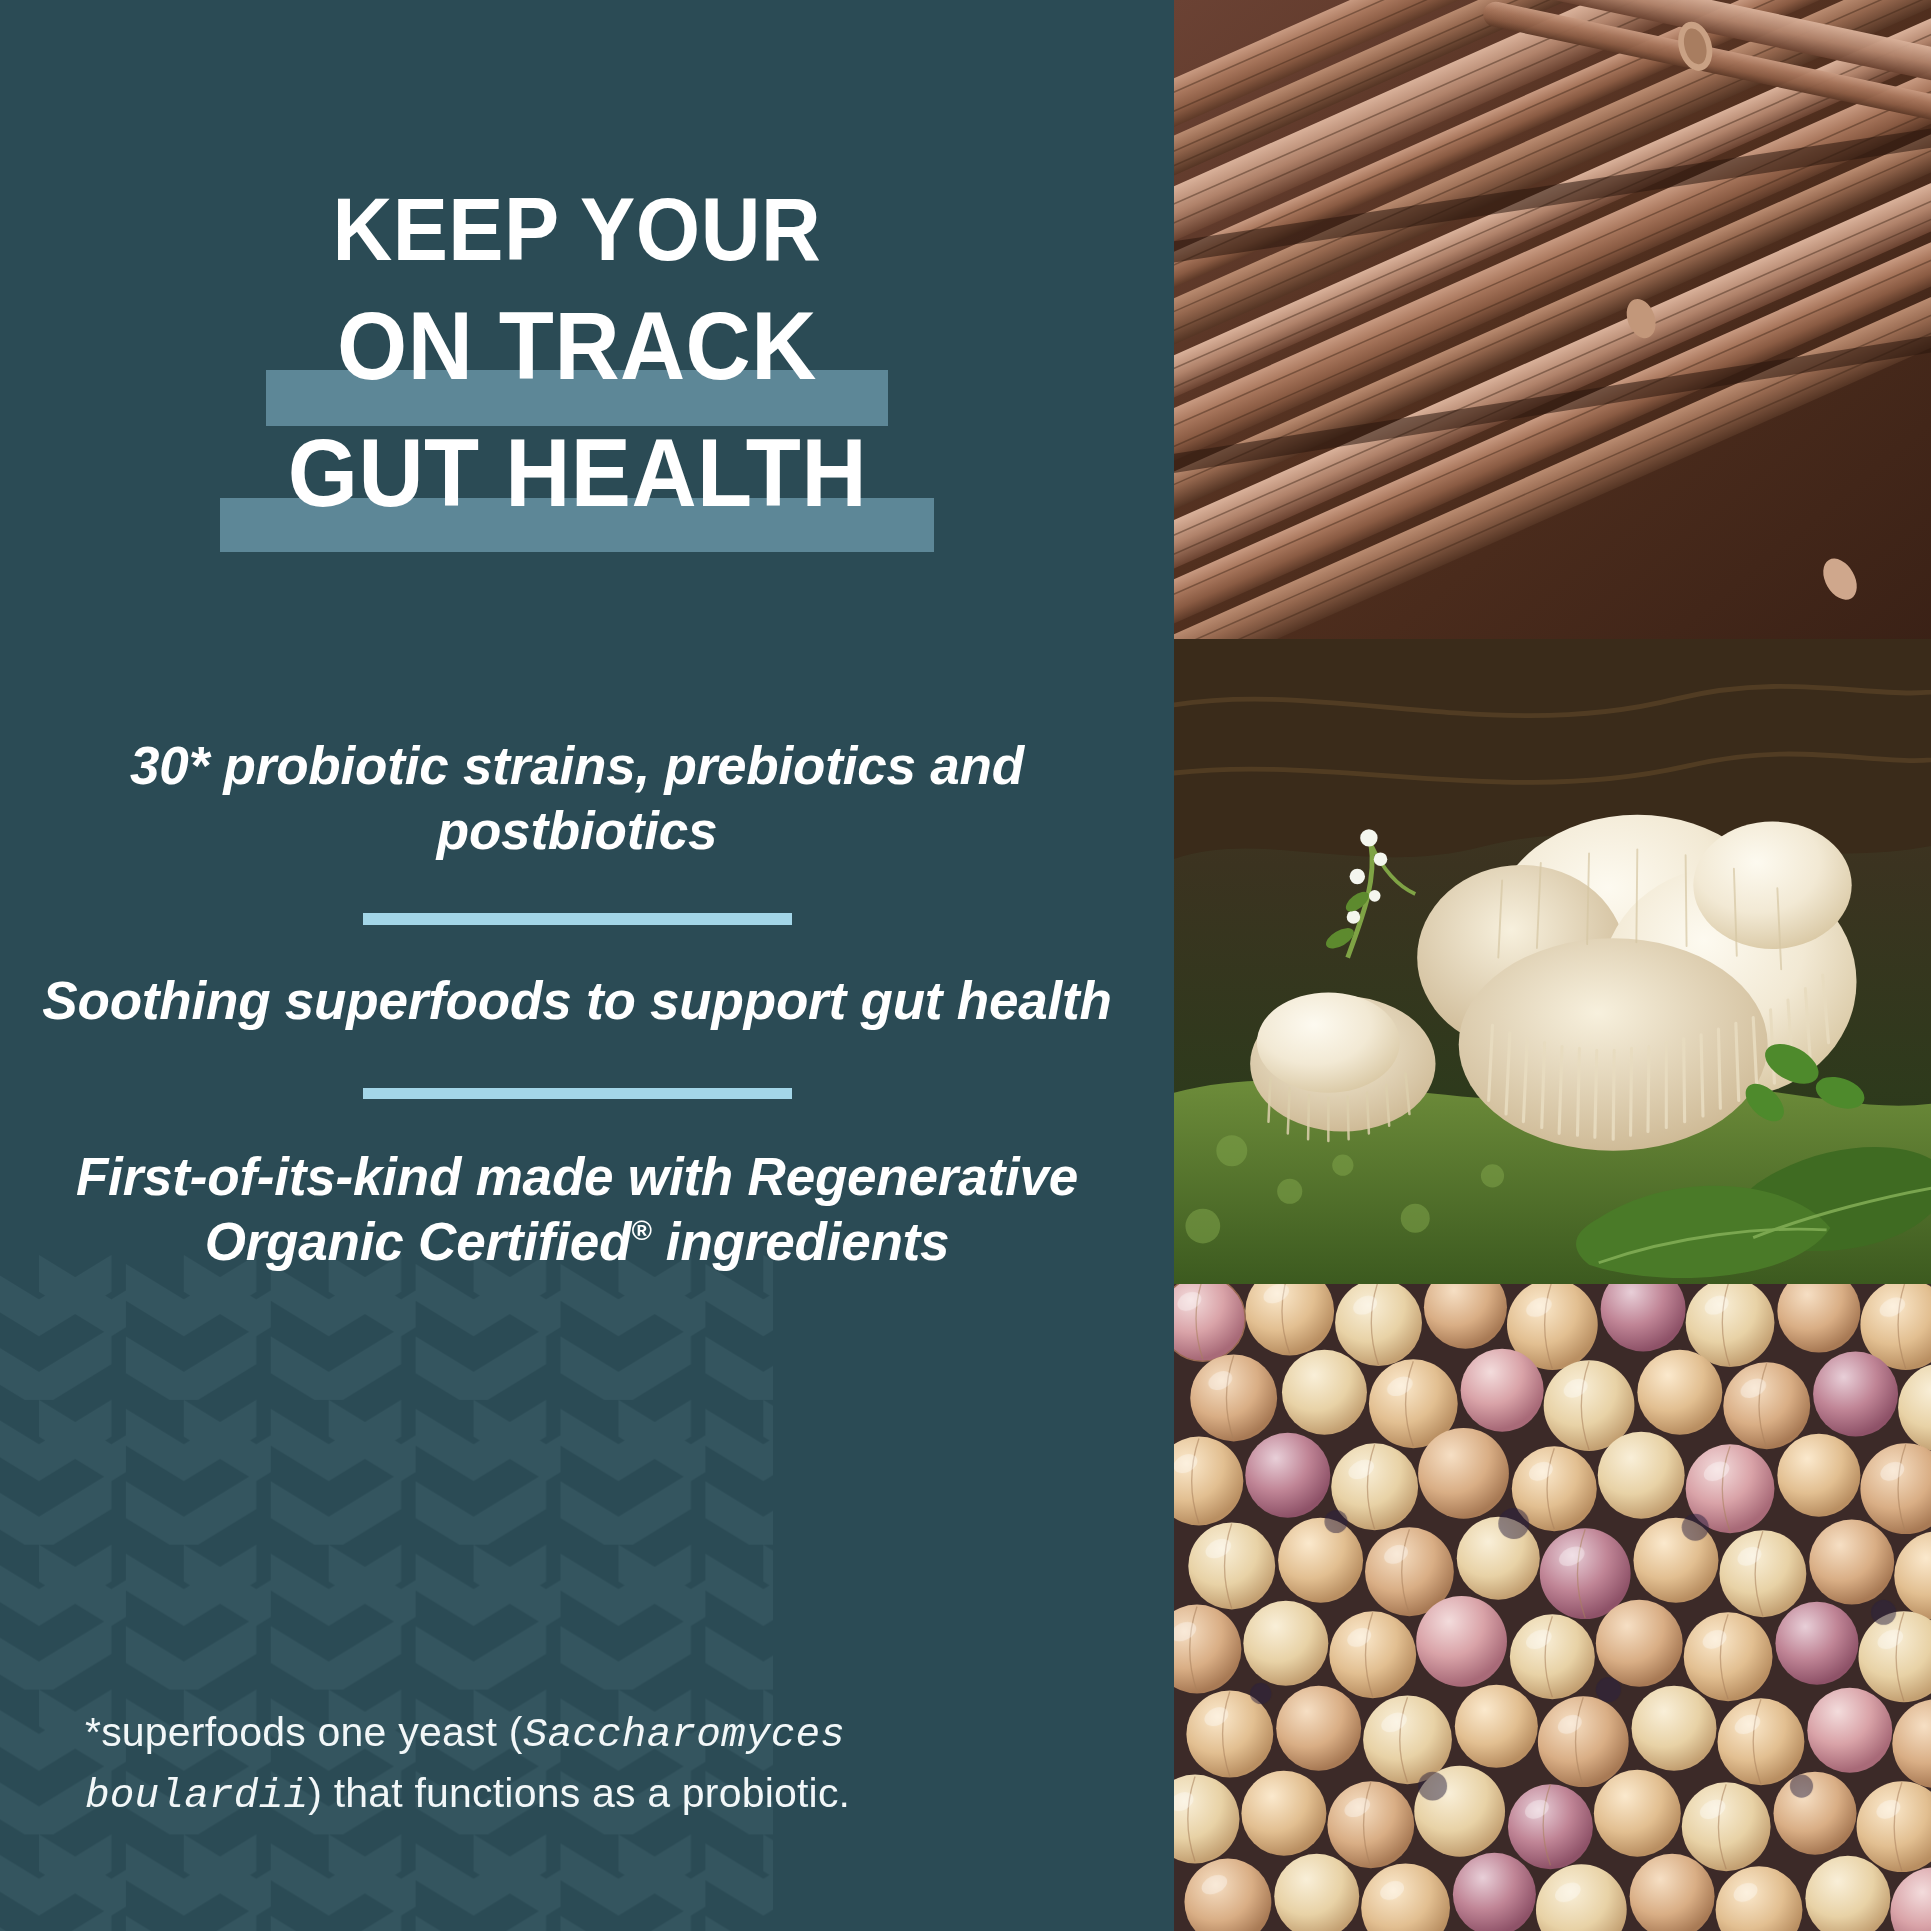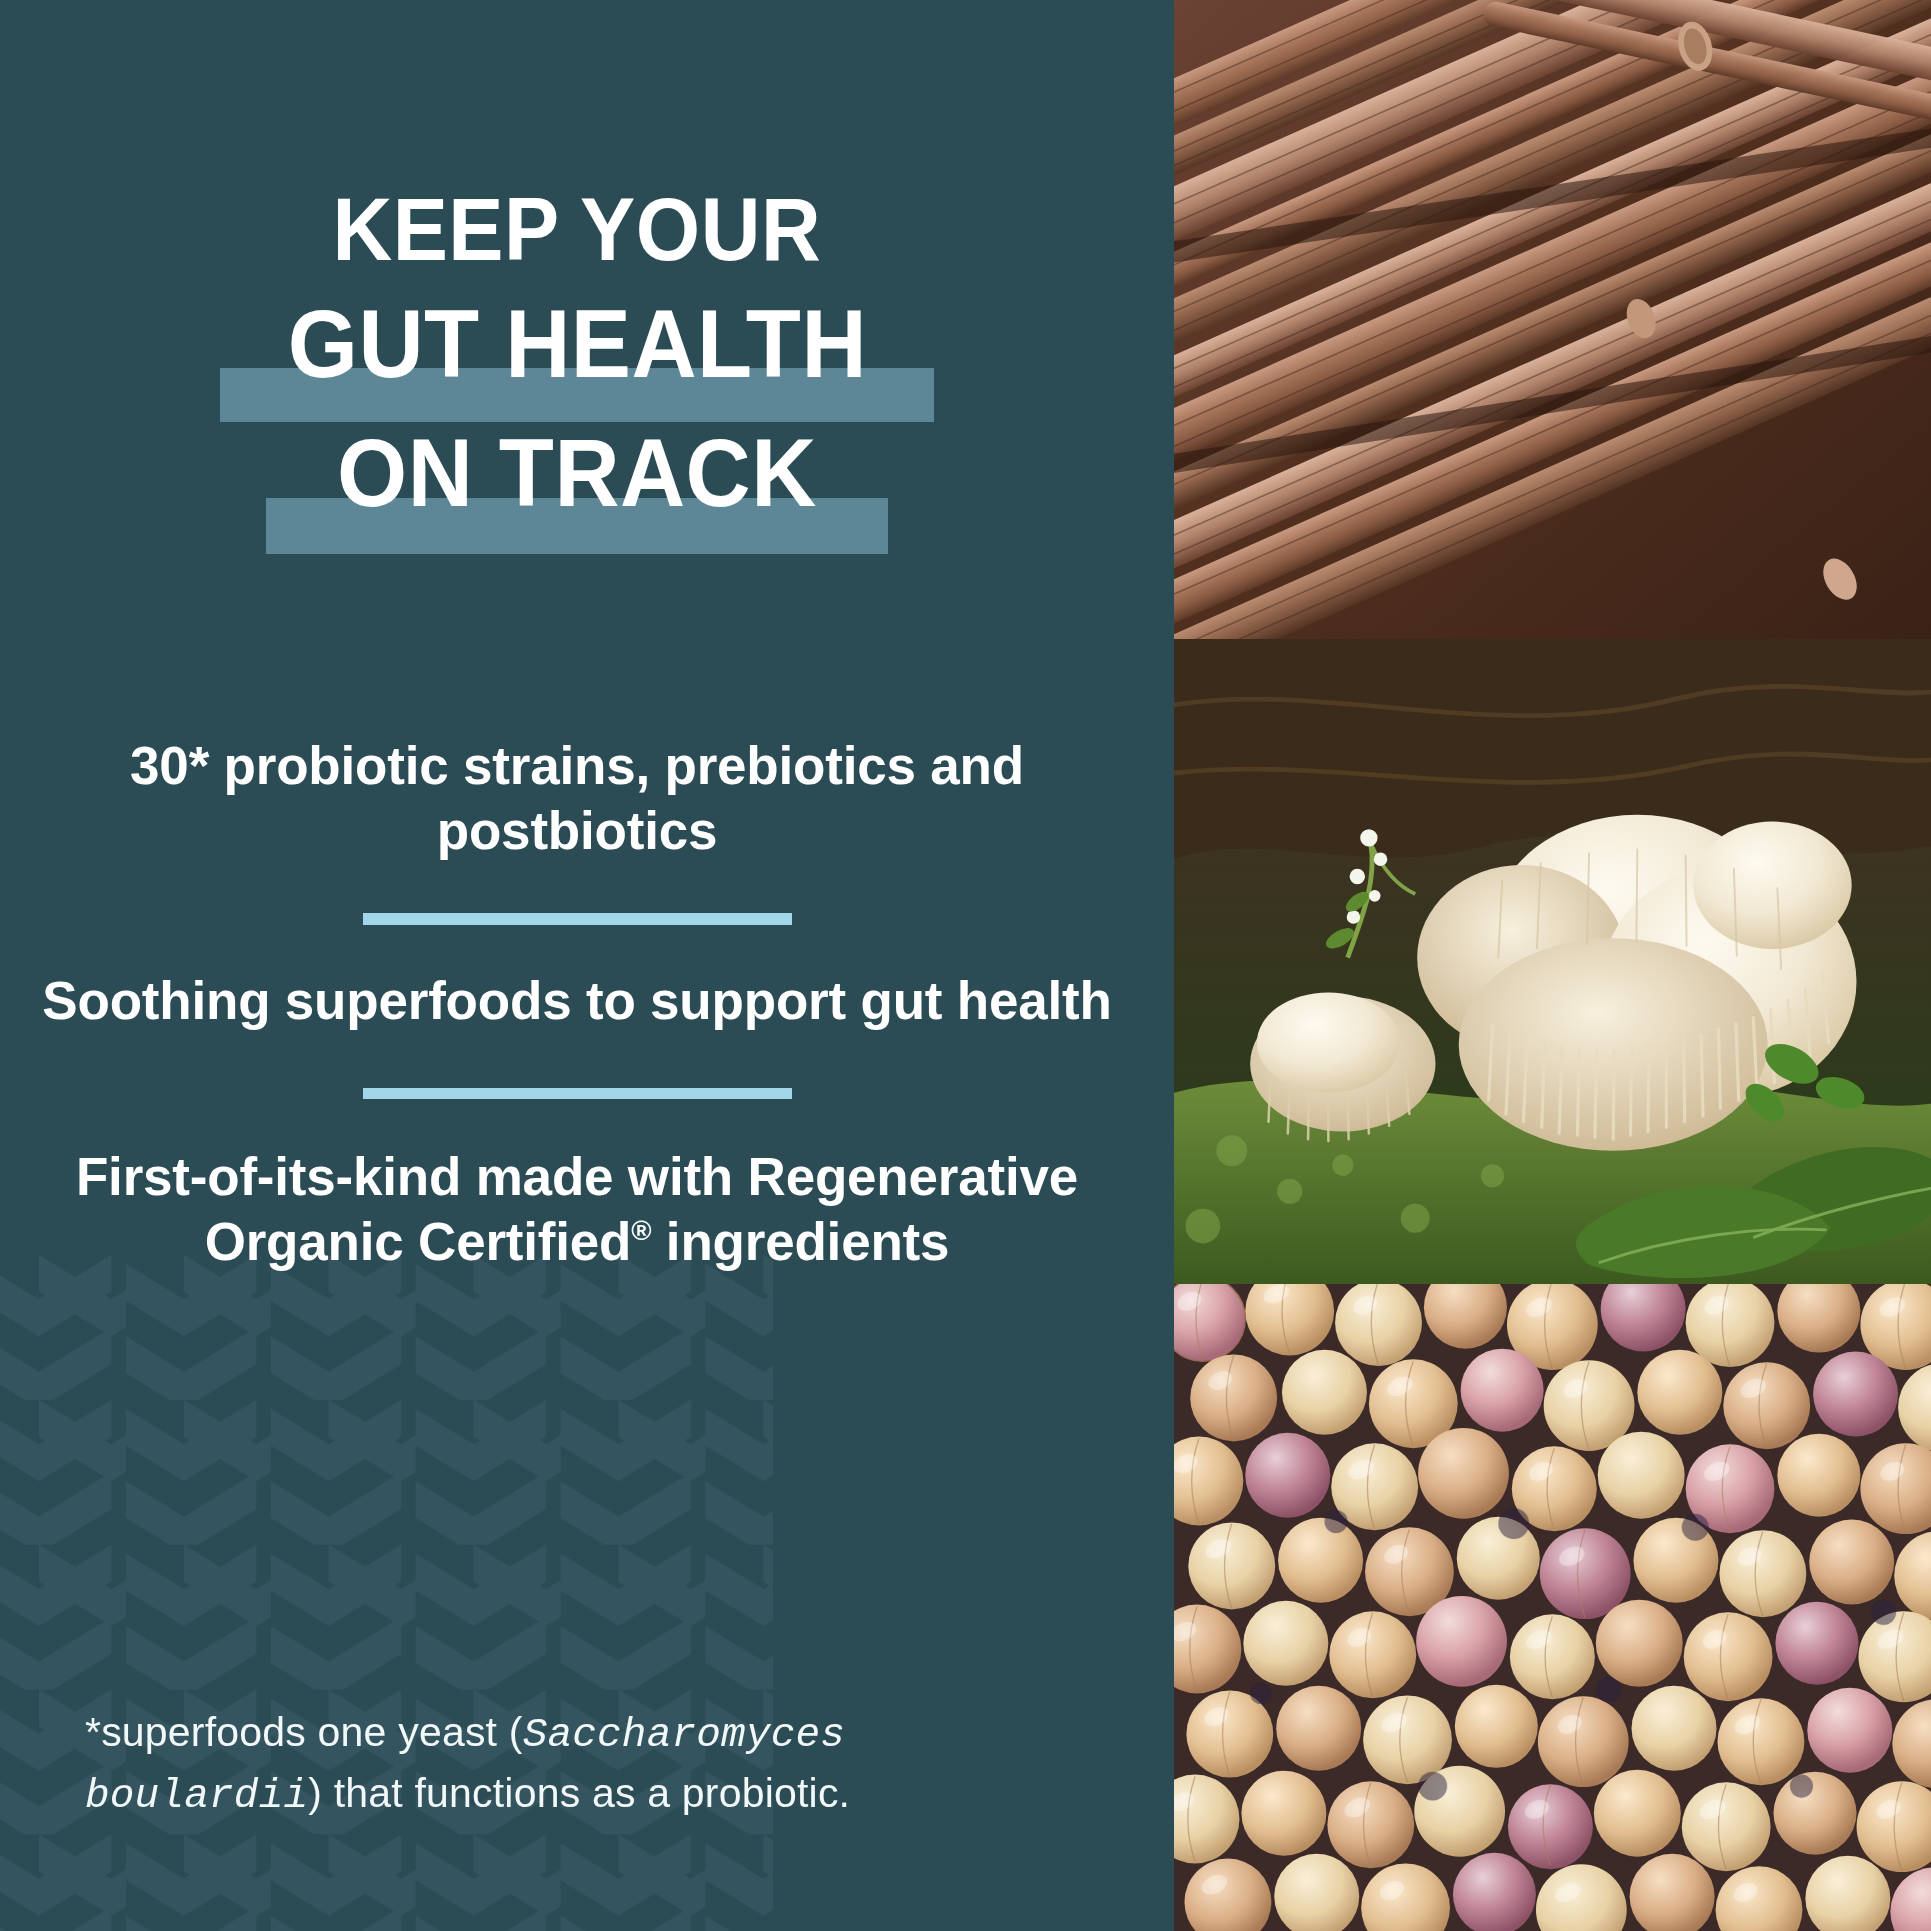--- a/index.html
+++ b/index.html
@@ -84,20 +84,21 @@
     width:1154px;
     text-align:center;
   }
   .benefit {
     color:#ffffff;
     font-weight:700;
     font-size:53px;
     line-height:1.22;
     letter-spacing:-0.2px;
     padding:0 36px;
+    font-style:italic;
   }
   .benefit .reg {
     font-size:0.52em;
     vertical-align:0.72em;
     line-height:0;
     font-weight:700;
   }
   .divider {
     width:429px;
     height:11.6px;
@@ -151,27 +152,27 @@
           <path d="M 60 0 L 135 46 L 210 0 L 210 38 L 135 84 L 60 38 Z" fill="#34555f"></path>
         </pattern>
       </defs>
       <rect x="0" y="0" width="820" height="700" fill="url(#chev)"></rect>
     </svg>
 
     <div class="headline">
       <div class="head-line hl-1">
         <span class="txt">KEEP YOUR</span>
       </div>
+      <div class="head-line hl-3">
+        <span class="bar"></span>
+        <span class="txt">ON TRACK</span>
+      </div>
       <div class="head-line hl-2">
         <span class="bar"></span>
         <span class="txt">GUT HEALTH</span>
-      </div>
-      <div class="head-line hl-3">
-        <span class="bar"></span>
-        <span class="txt">ON TRACK</span>
       </div>
     </div>
 
     <div class="benefits">
 
       <div class="benefit">30* probiotic strains, prebiotics and postbiotics</div>
 
       <div class="divider"></div>
 
       <div class="benefit">Soothing superfoods to support gut health</div>

